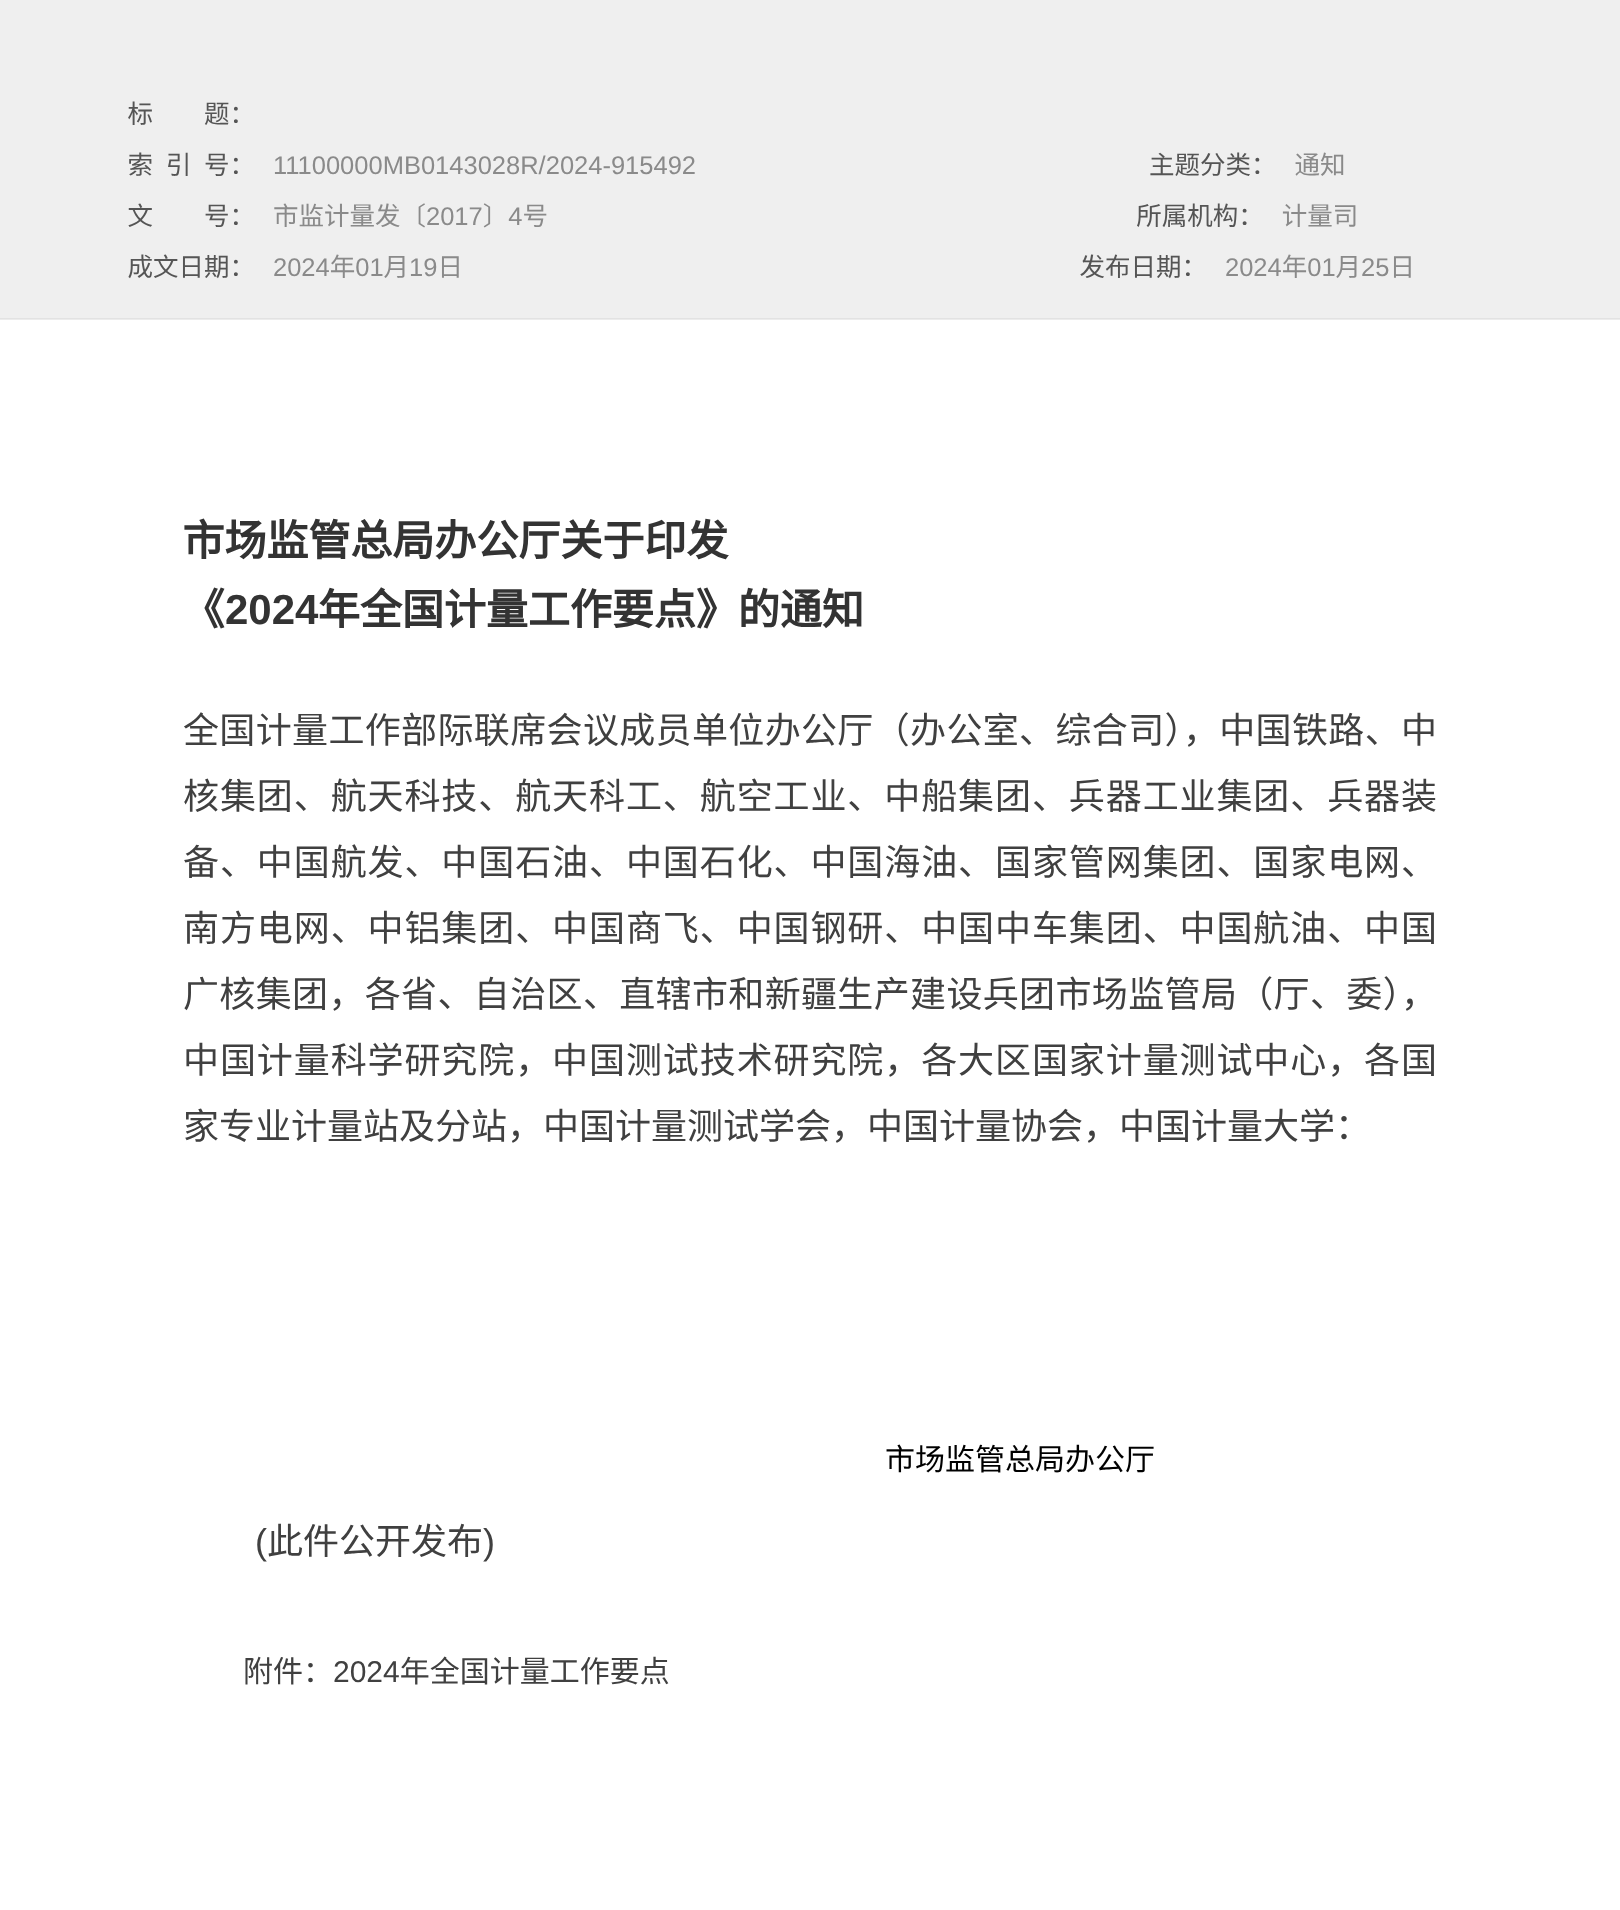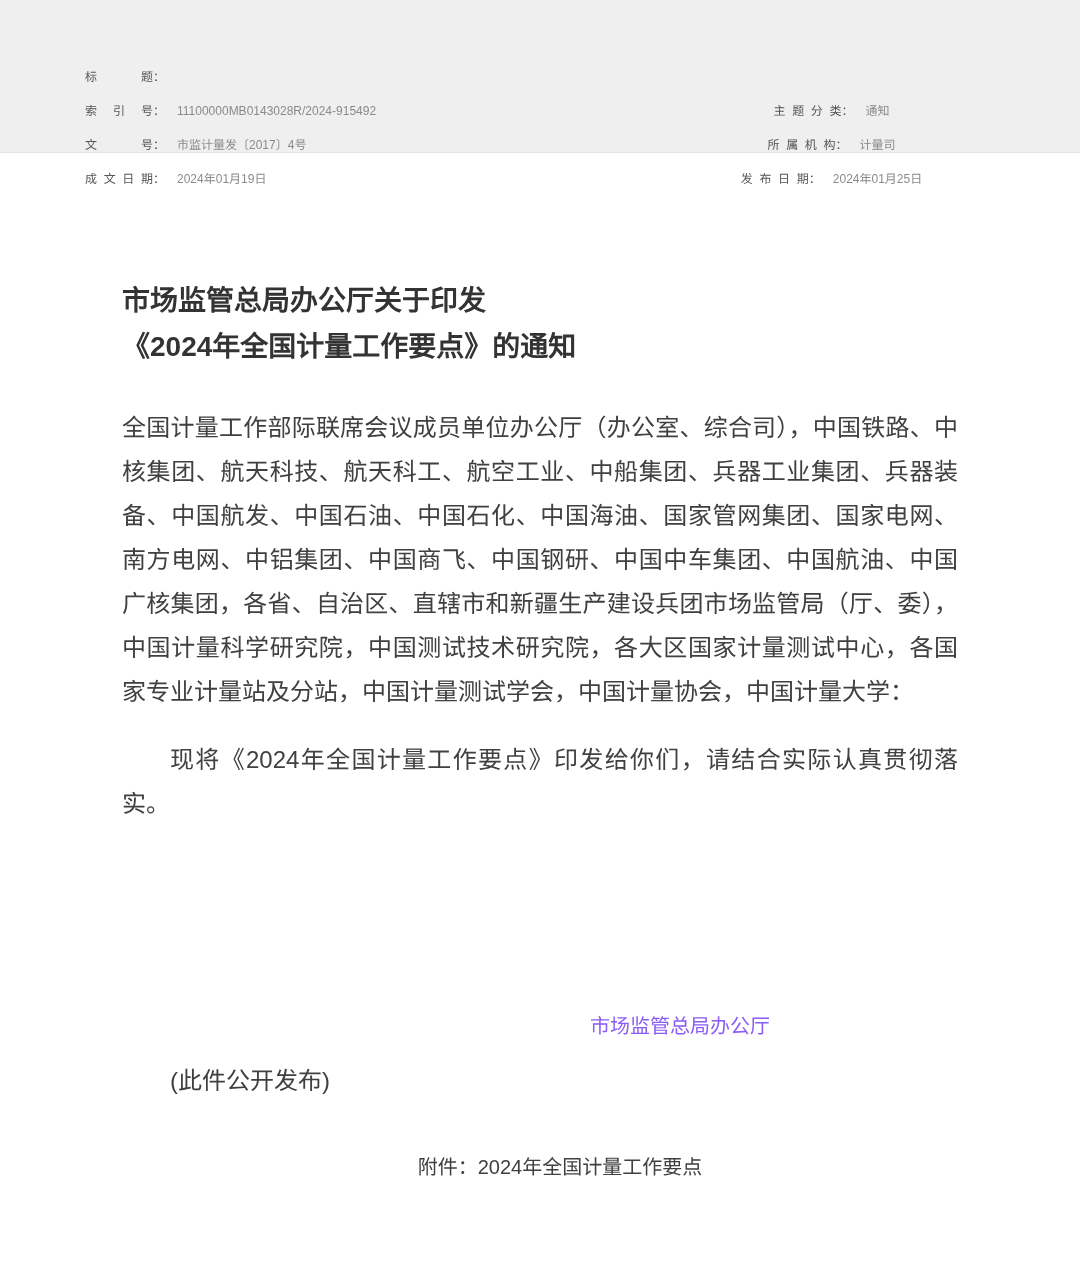--- a/index.html
+++ b/index.html
@@ -13,25 +13,25 @@
     width: 1080px;
     height: 1273px;
     background: #ffffff;
     overflow: hidden;
   }
 
   
   .meta-header {
     box-sizing: border-box;
     width: 1080px;
-    height: 153px;
+    height: 213px;
     background: #efefef;
     border-bottom: 1px solid #e2e2e2;
     padding: 60px 85px 0 85px;
-    font-size: 12px;
+    font-size: 17px;
   }
   .meta-row {
     display: flex;
     line-height: 34px;
     white-space: nowrap;
   }
   .meta-cell { display: flex; }
   .meta-cell.left  { width: 583px; flex: 0 0 583px; }
   .meta-cell.right { flex: 1; justify-content: center; }
   .flabel {
@@ -73,36 +73,35 @@
   .signature {
     margin-top: 178px;
     margin-left: auto;
     margin-right: 188px;
     width: max-content;
     display: flex;
     flex-direction: column;
     align-items: center;
     font-size: 20px;
     line-height: 45px;
-    color: #8b5cf6;
+    color: #000000;
   }
   .public-note {
     margin-top: 10px;
     font-size: 24px;
     line-height: 44px;
     color: #404040;
     text-indent: 2em;
   }
   .attachment {
     margin-top: 42px;
     font-size: 20px;
     line-height: 44px;
     color: #404040;
     text-indent: 2em;
-    text-align: center;
   }
   .attachment a {
     color: #404040;
     text-decoration: none;
     cursor: pointer;
   }
 </style>
 </head>
 <body>
 
@@ -160,21 +159,20 @@
 
   <div class="doc">
 
     <div class="doc-title">
       <div>市场监管总局办公厅关于印发</div>
       <div>《2024年全国计量工作要点》的通知</div>
     </div>
 
     <p class="para addressees">全国计量工作部际联席会议成员单位办公厅（办公室、综合司），中国铁路、中核集团、航天科技、航天科工、航空工业、中船集团、兵器工业集团、兵器装备、中国航发、中国石油、中国石化、中国海油、国家管网集团、国家电网、南方电网、中铝集团、中国商飞、中国钢研、中国中车集团、中国航油、中国广核集团，各省、自治区、直辖市和新疆生产建设兵团市场监管局（厅、委），中国计量科学研究院，中国测试技术研究院，各大区国家计量测试中心，各国家专业计量站及分站，中国计量测试学会，中国计量协会，中国计量大学：</p>
 
-    <p class="para indent">现将《2024年全国计量工作要点》印发给你们，请结合实际认真贯彻落实。</p>
 
     <div class="signature">
       <div>市场监管总局办公厅</div>
     </div>
 
     <div class="public-note">(此件公开发布)</div>
 
     <div class="attachment">
       <span>附件</span><span>：</span><a>2024年全国计量工作要点</a>
     </div>

